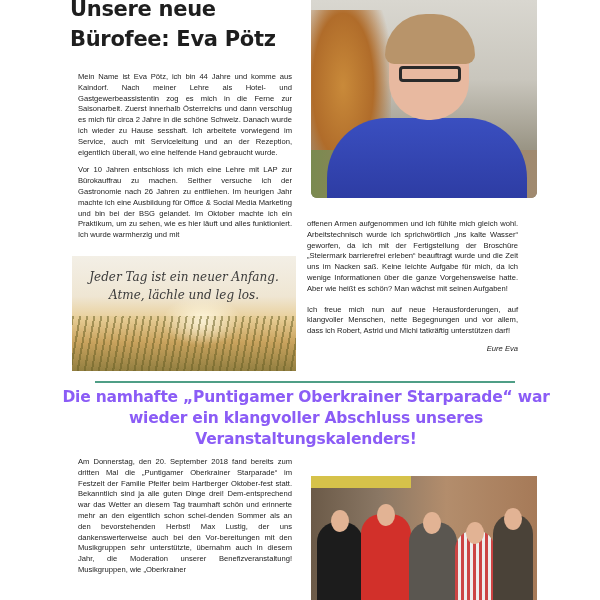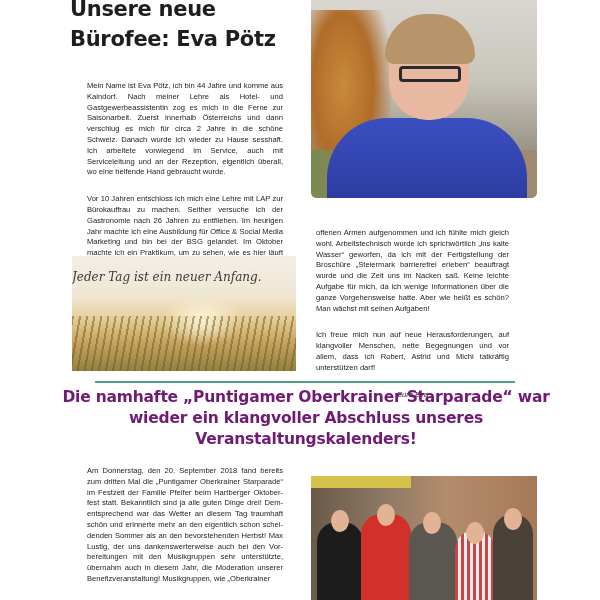--- a/index.html
+++ b/index.html
@@ -1,40 +1,40 @@
 <!DOCTYPE html>
 <html><head>
 <meta charset="utf-8">
 <style>
   html, body { margin:0; padding:0; }
   body { width:600px; height:600px; overflow:hidden; background:#ffffff; position:relative; font-family:"Liberation Sans", sans-serif; color:#222; }
   .title { position:absolute; left:70px; top:-6px; width:240px; font-family:"DejaVu Sans", sans-serif; font-weight:bold; font-size:21px; line-height:30px; color:#1e1e1e; letter-spacing:-0.3px; }
   .col { position:absolute; font-size:7.6px; line-height:10.8px; text-align:justify; color:#222; }
-  .col p { margin:16px; }
+  .col p { margin:7px; }
   .col p + p.gap { margin-top:10px; }
   #col-left { left:71px; top:65px; width:228px; }
   #col-right { left:300px; top:212px; width:225px; }
-  .sign { text-align:center; font-style:italic; margin-top:5px; }
+  .sign { text-align:right; font-style:italic; margin-top:5px; }
   .photo { position:absolute; overflow:hidden; }
   #portrait { left:311px; top:0; width:226px; height:198px; border-radius:0 0 6px 6px;
     background: linear-gradient(180deg, #d9d7d0 0%, #c9c6bd 40%, #9a9585 75%, #8c8070 100%); }
   #portrait .trees-left { position:absolute; left:0; top:10px; width:80px; height:190px; background:radial-gradient(ellipse at 40% 40%, #c98a3a 0%, #b06c2a 45%, rgba(140,100,60,0) 75%); }
   #portrait .ground { position:absolute; left:0; bottom:0; width:100%; height:48px; background:linear-gradient(90deg,#7a8a50 0%, #a08060 40%, #a08a70 100%); }
   #portrait .head { position:absolute; left:78px; top:20px; width:80px; height:100px; border-radius:40px 40px 38px 38px; background:#e8b9a0; }
   #portrait .hair { position:absolute; left:74px; top:14px; width:90px; height:50px; border-radius:45px 45px 10px 10px; background:#b8946a; }
   #portrait .glasses { position:absolute; left:88px; top:66px; width:62px; height:16px; border:3px solid #2a2a2a; border-radius:4px; box-sizing:border-box; }
   #portrait .jacket { position:absolute; left:16px; top:118px; width:200px; height:90px; border-radius:60px 60px 0 0; background:linear-gradient(180deg,#3a4fc0,#2c3aa0); }
   #quote-img { left:72px; top:256px; width:224px; height:115px;
     background: linear-gradient(180deg, #f3efe6 0%, #efe6d3 35%, #e9cf99 55%, #c9a25e 75%, #8c7a3e 100%); }
   #quote-img .sun { position:absolute; left:90px; top:40px; width:80px; height:50px; background:radial-gradient(ellipse, #fff8e0 0%, rgba(255,240,200,0) 70%); }
   #quote-img .grass { position:absolute; left:0; bottom:0; width:100%; height:55px;
     background: repeating-linear-gradient(100deg, rgba(110,100,40,0.55) 0 2px, rgba(200,170,90,0.1) 2px 7px); }
-  #quote-img .quote { position:absolute; left:0; top:12px; width:100%; text-align:left; font-family:"DejaVu Serif", serif; font-style:italic; font-size:12px; line-height:18px; color:#3a3a3a; }
+  #quote-img .quote { position:absolute; left:0; top:12px; width:100%; text-align:center; font-family:"DejaVu Serif", serif; font-style:italic; font-size:12px; line-height:18px; color:#3a3a3a; }
   .rule { position:absolute; left:95px; top:381px; width:420px; height:2px; background:#4f9e86; }
-  .headline { position:absolute; left:62px; top:387px; width:488px; text-align:center; font-family:"DejaVu Sans", sans-serif; font-weight:bold; font-size:15.5px; line-height:21px; color:#701a75; letter-spacing:-0.2px; }
+  .headline { position:absolute; left:62px; top:387px; width:488px; text-align:center; font-family:"DejaVu Sans", sans-serif; font-weight:bold; font-size:15.5px; line-height:21px; color:#8b5cf6; letter-spacing:-0.2px; }
   #col-bottom { left:71px; top:450px; width:228px; }
   #group-photo { left:311px; top:476px; width:226px; height:124px;
     background: linear-gradient(90deg, #6b5a48 0%, #8a7764 30%, #b38d6c 60%, #a67a58 100%); }
   #group-photo .banner { position:absolute; left:0; top:0; width:100px; height:12px; background:#d6c24a; }
   .person { position:absolute; bottom:0; border-radius:20px 20px 0 0; }
   .face { position:absolute; border-radius:50%; background:#e2b394; width:18px; height:22px; }
 </style>
 </head>
 <body>
 
@@ -58,20 +58,21 @@
   <p>offenen Armen aufgenommen und ich fühlte mich gleich wohl. Arbeitstechnisch wurde ich sprichwörtlich „ins kalte Wasser“ geworfen, da ich mit der Fertigstellung der Broschüre „Steiermark barrierefrei erleben“ beauftragt wurde und die Zeit uns im Nacken saß. Keine leichte Aufgabe für mich, da ich wenige Informationen über die ganze Vorgehensweise hatte. Aber wie heißt es schön? Man wächst mit seinen Aufgaben!</p>
   <p class="gap">Ich freue mich nun auf neue Herausforderungen, auf klangvoller Menschen, nette Begegnungen und vor allem, dass ich Robert, Astrid und Michi tatkräftig unterstützen darf!</p>
   <p class="sign">Eure Eva</p>
 </div>
 
 <div class="photo" id="quote-img">
   <div class="sun"></div>
   <div class="grass"></div>
   <div class="quote">
     <div>Jeder Tag ist ein neuer Anfang.</div>
+    <div>Atme, lächle und leg los.</div>
   </div>
 </div>
 
 <div class="rule"></div>
 
 <div class="headline">Die namhafte „Puntigamer Oberkrainer Starparade“ war wieder ein klangvoller Abschluss unseres Veranstaltungskalenders!</div>
 
 <div class="col" id="col-bottom">
   <p>Am Donnerstag, den 20. September 2018 fand bereits zum dritten Mal die „Puntigamer Oberkrainer Starparade“ im Festzelt der Familie Pfeifer beim Hartberger Oktober-fest statt. Bekanntlich sind ja alle guten Dinge drei! Dem-entsprechend war das Wetter an diesem Tag traumhaft schön und erinnerte mehr an den eigentlich schon schei-denden Sommer als an den bevorstehenden Herbst! Max Lustig, der uns dankenswerterweise auch bei den Vor-bereitungen mit den Musikgruppen sehr unterstützte, übernahm auch in diesem Jahr, die Moderation unserer Benefizveranstaltung! Musikgruppen, wie „Oberkrainer</p>
 </div>

